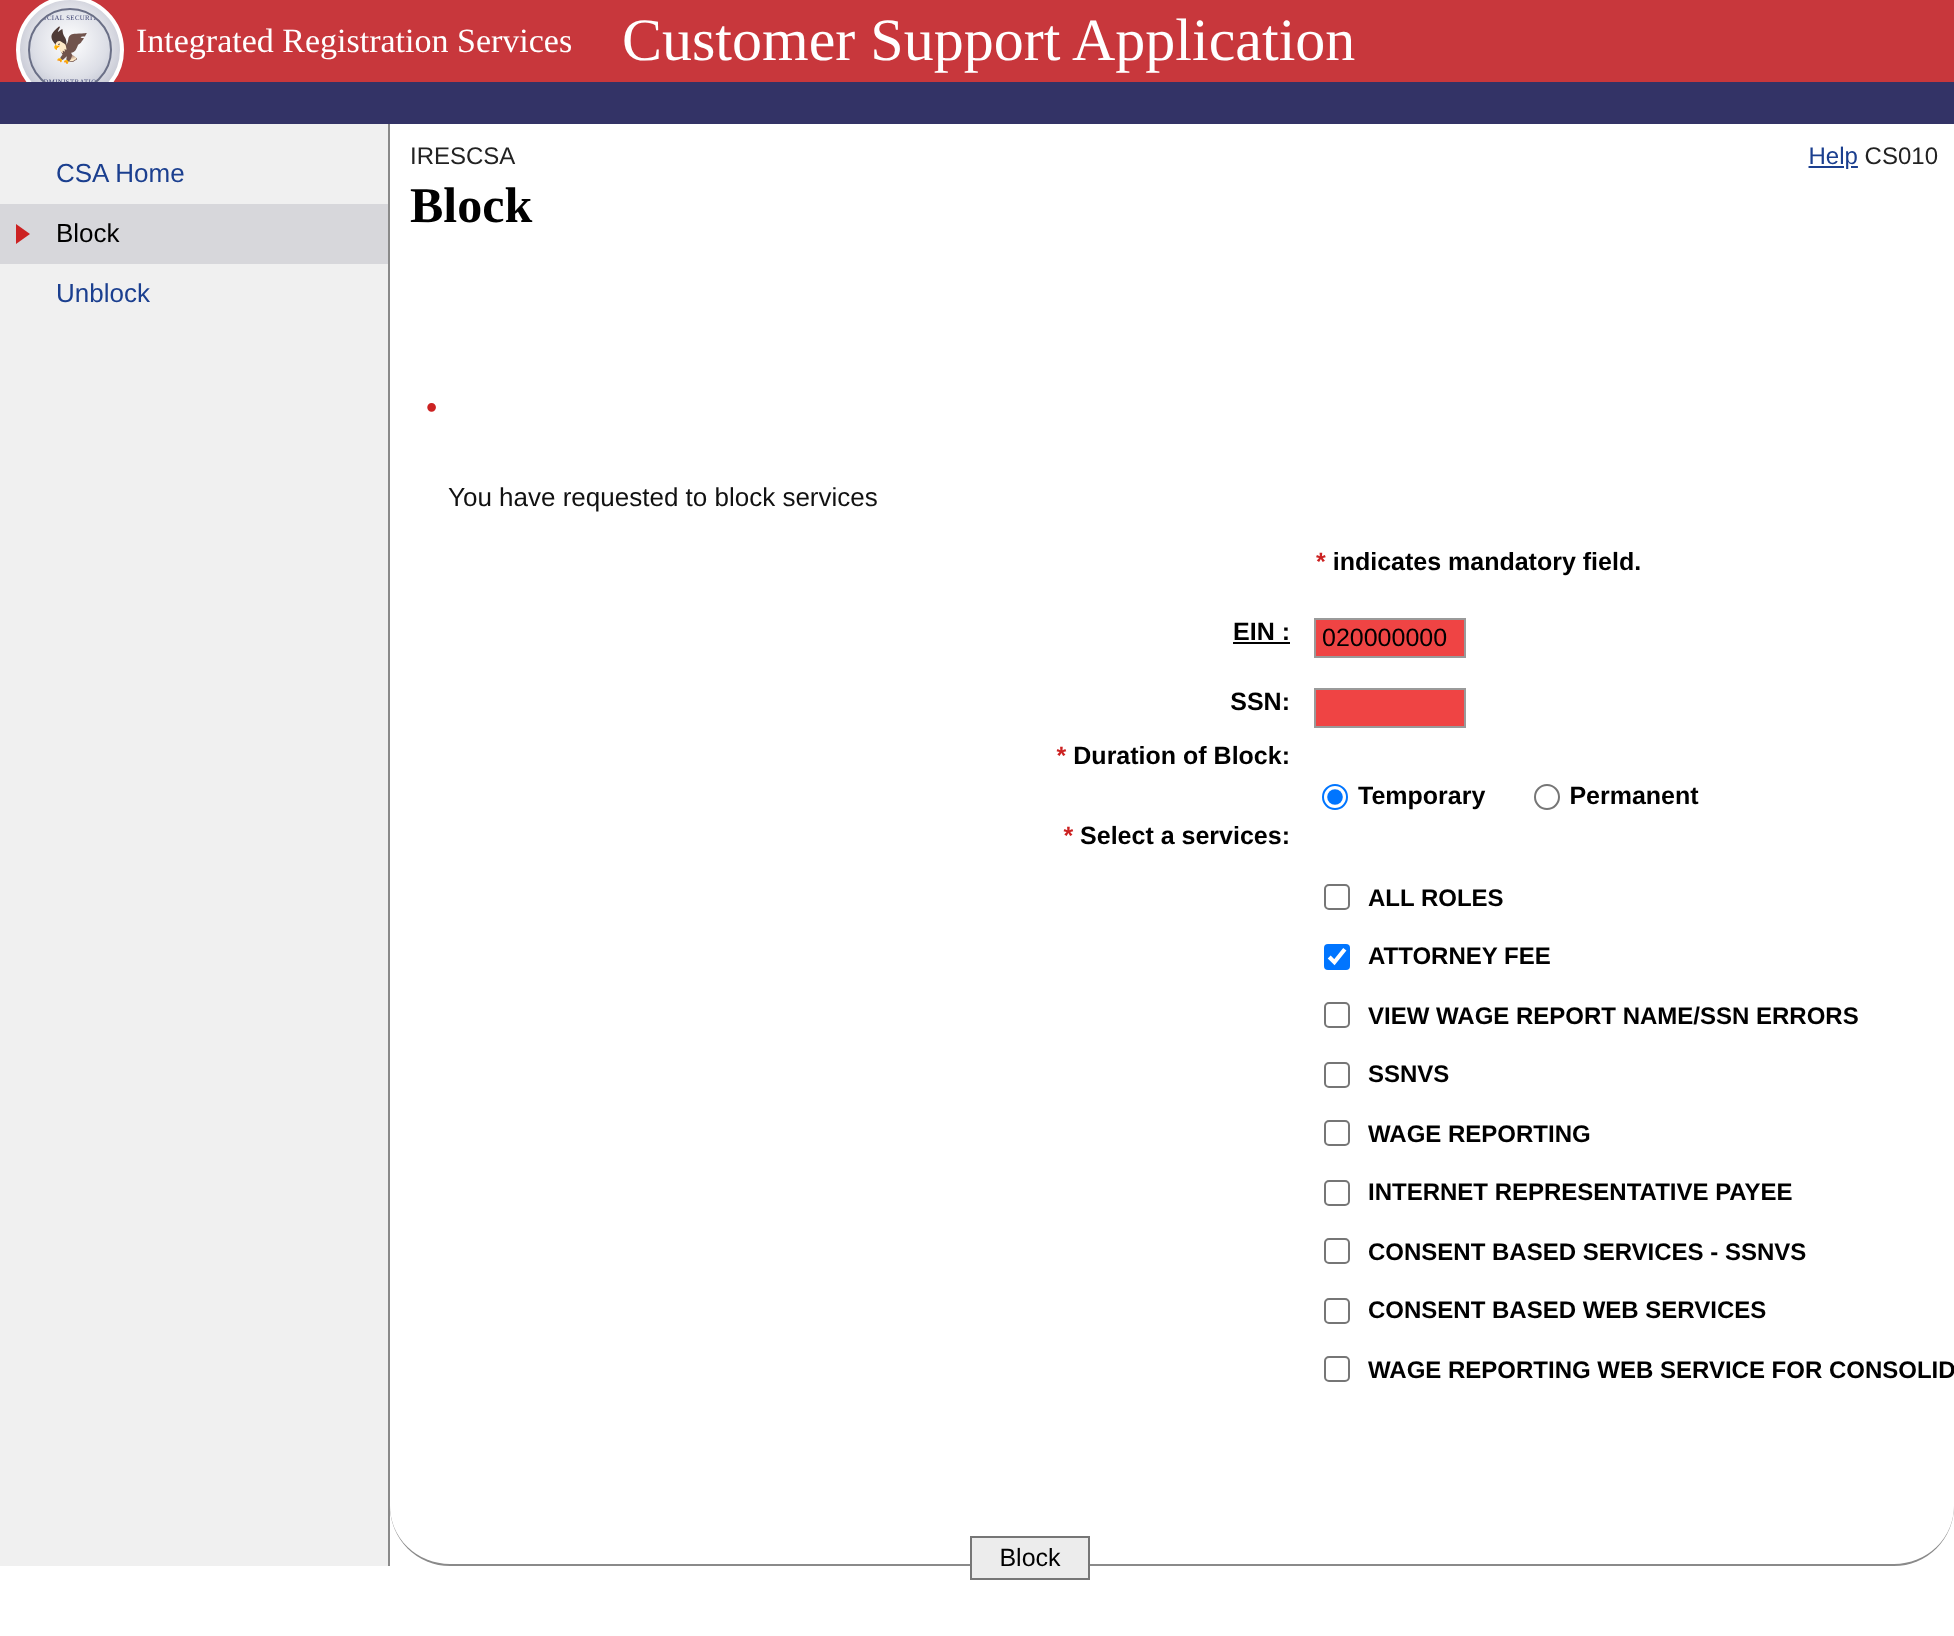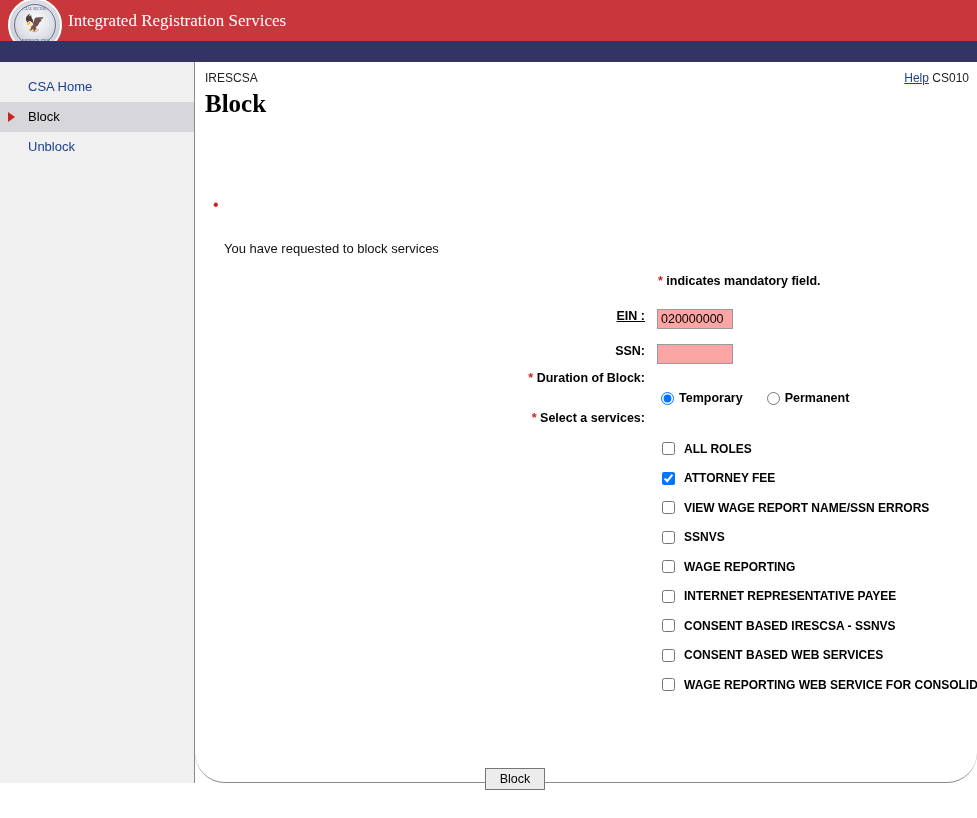--- a/index.html
+++ b/index.html
@@ -207,21 +207,21 @@
     color: #000000;
   }
   .lbl .star { color: #cc2222; font-weight: bold; }
   .lbl.bold { font-weight: bold; }
   .lbl.underline { text-decoration: underline; }
 
   .text-input {
     width: 76px;
     height: 20px;
     border: 1px solid #9a9a9a;
-    background: #fca5a5;
+    background: #ef4444;
     font-size: 12.5px;
     padding: 1px 3px;
     font-family: "Liberation Sans", sans-serif;
     color: #000000;
   }
 
   .row-ein { left: 290px; top: 247px; }
   .row-ssn { left: 290px; top: 282px; }
   .row-dur { left: 240px; top: 309px; }
   .row-svc { left: 240px; top: 349px; }
@@ -280,20 +280,21 @@
 
   <div class="header">
     <div class="seal">
       <div class="seal-inner">
         <div class="seal-text-top">SOCIAL SECURITY</div>
         <div class="seal-eagle">🦅</div>
         <div class="seal-text-bottom">ADMINISTRATION</div>
       </div>
     </div>
     <div class="brand">Integrated Registration Services</div>
+    <div class="app-title">Customer Support Application</div>
   </div>
   <div class="headerbar"></div>
 
   <div class="body">
 
     <div class="sidebar">
       <div class="nav-item">
         
         <span>CSA Home</span>
       </div>
@@ -384,21 +385,21 @@
         <div class="cb-row">
           <input type="checkbox" style="">
           <label>WAGE REPORTING</label>
         </div>
         <div class="cb-row">
           <input type="checkbox" style="">
           <label>INTERNET REPRESENTATIVE PAYEE</label>
         </div>
         <div class="cb-row">
           <input type="checkbox" style="">
-          <label>CONSENT BASED IRESCSA - SSNVS</label>
+          <label>CONSENT BASED SERVICES - SSNVS</label>
         </div>
         <div class="cb-row">
           <input type="checkbox" style="">
           <label>CONSENT BASED WEB SERVICES</label>
         </div>
         <div class="cb-row">
           <input type="checkbox" style="">
           <label>WAGE REPORTING WEB SERVICE FOR CONSOLIDATORS</label>
         </div>
       </div>

